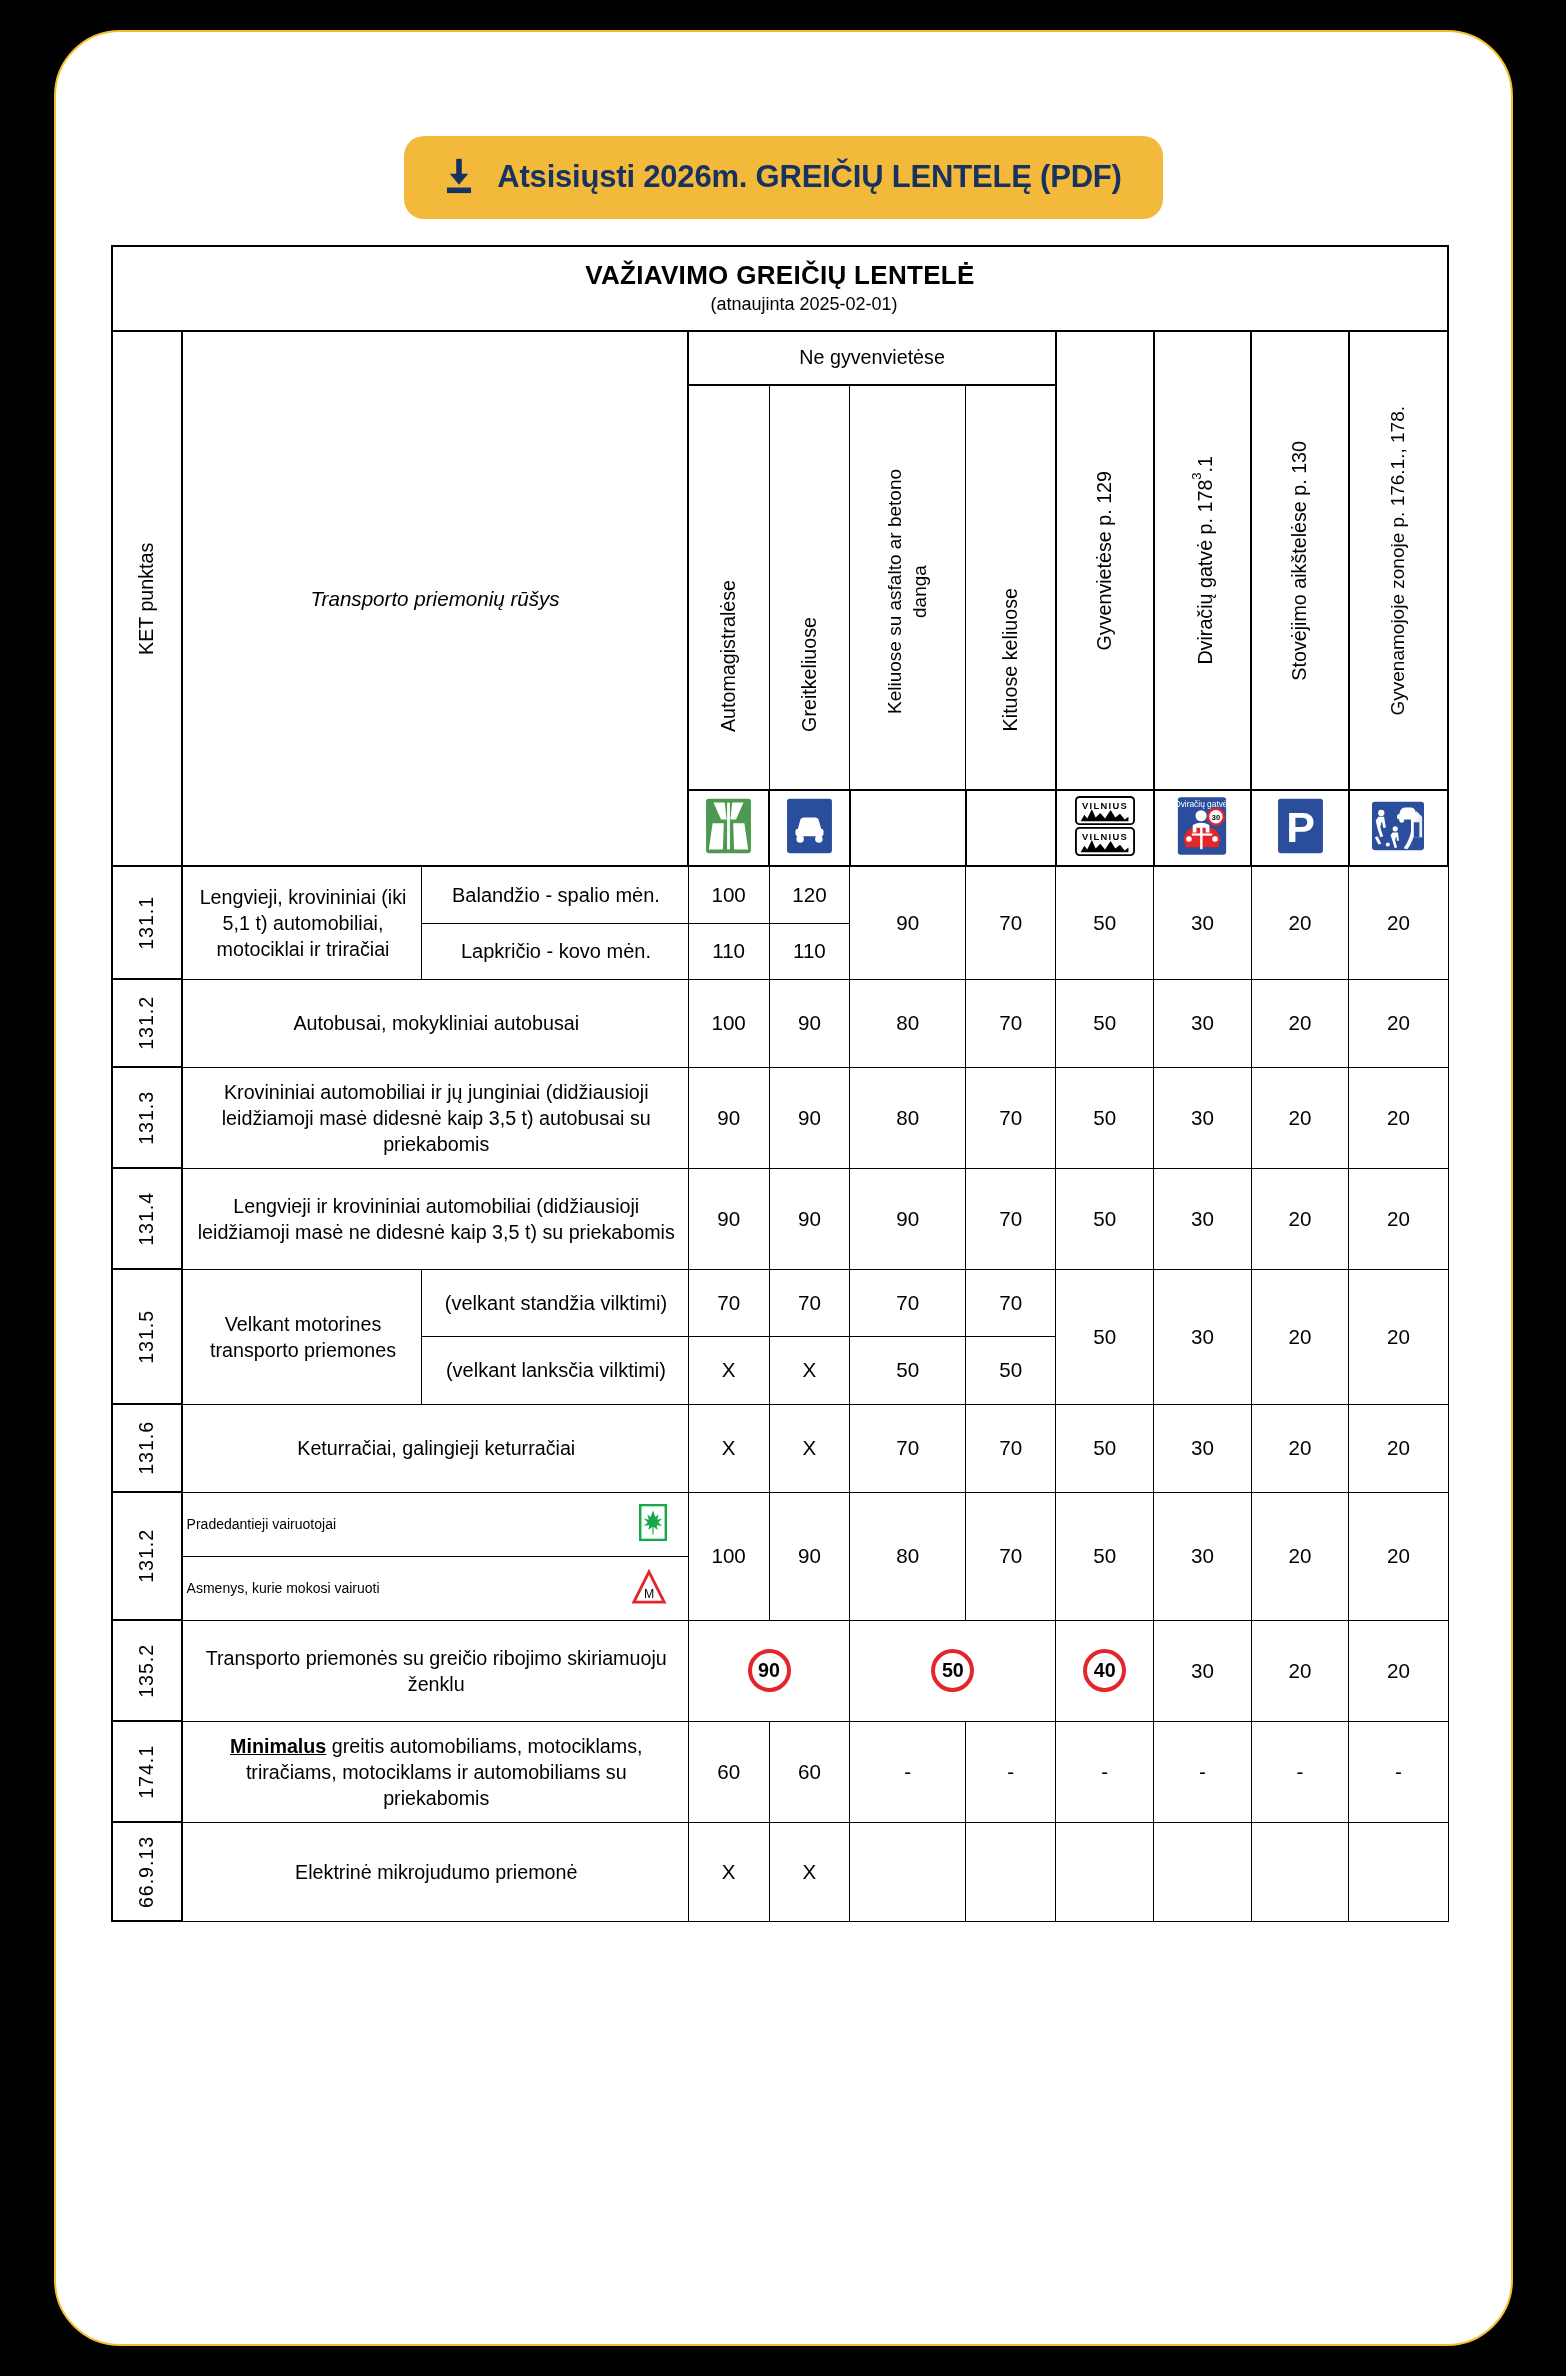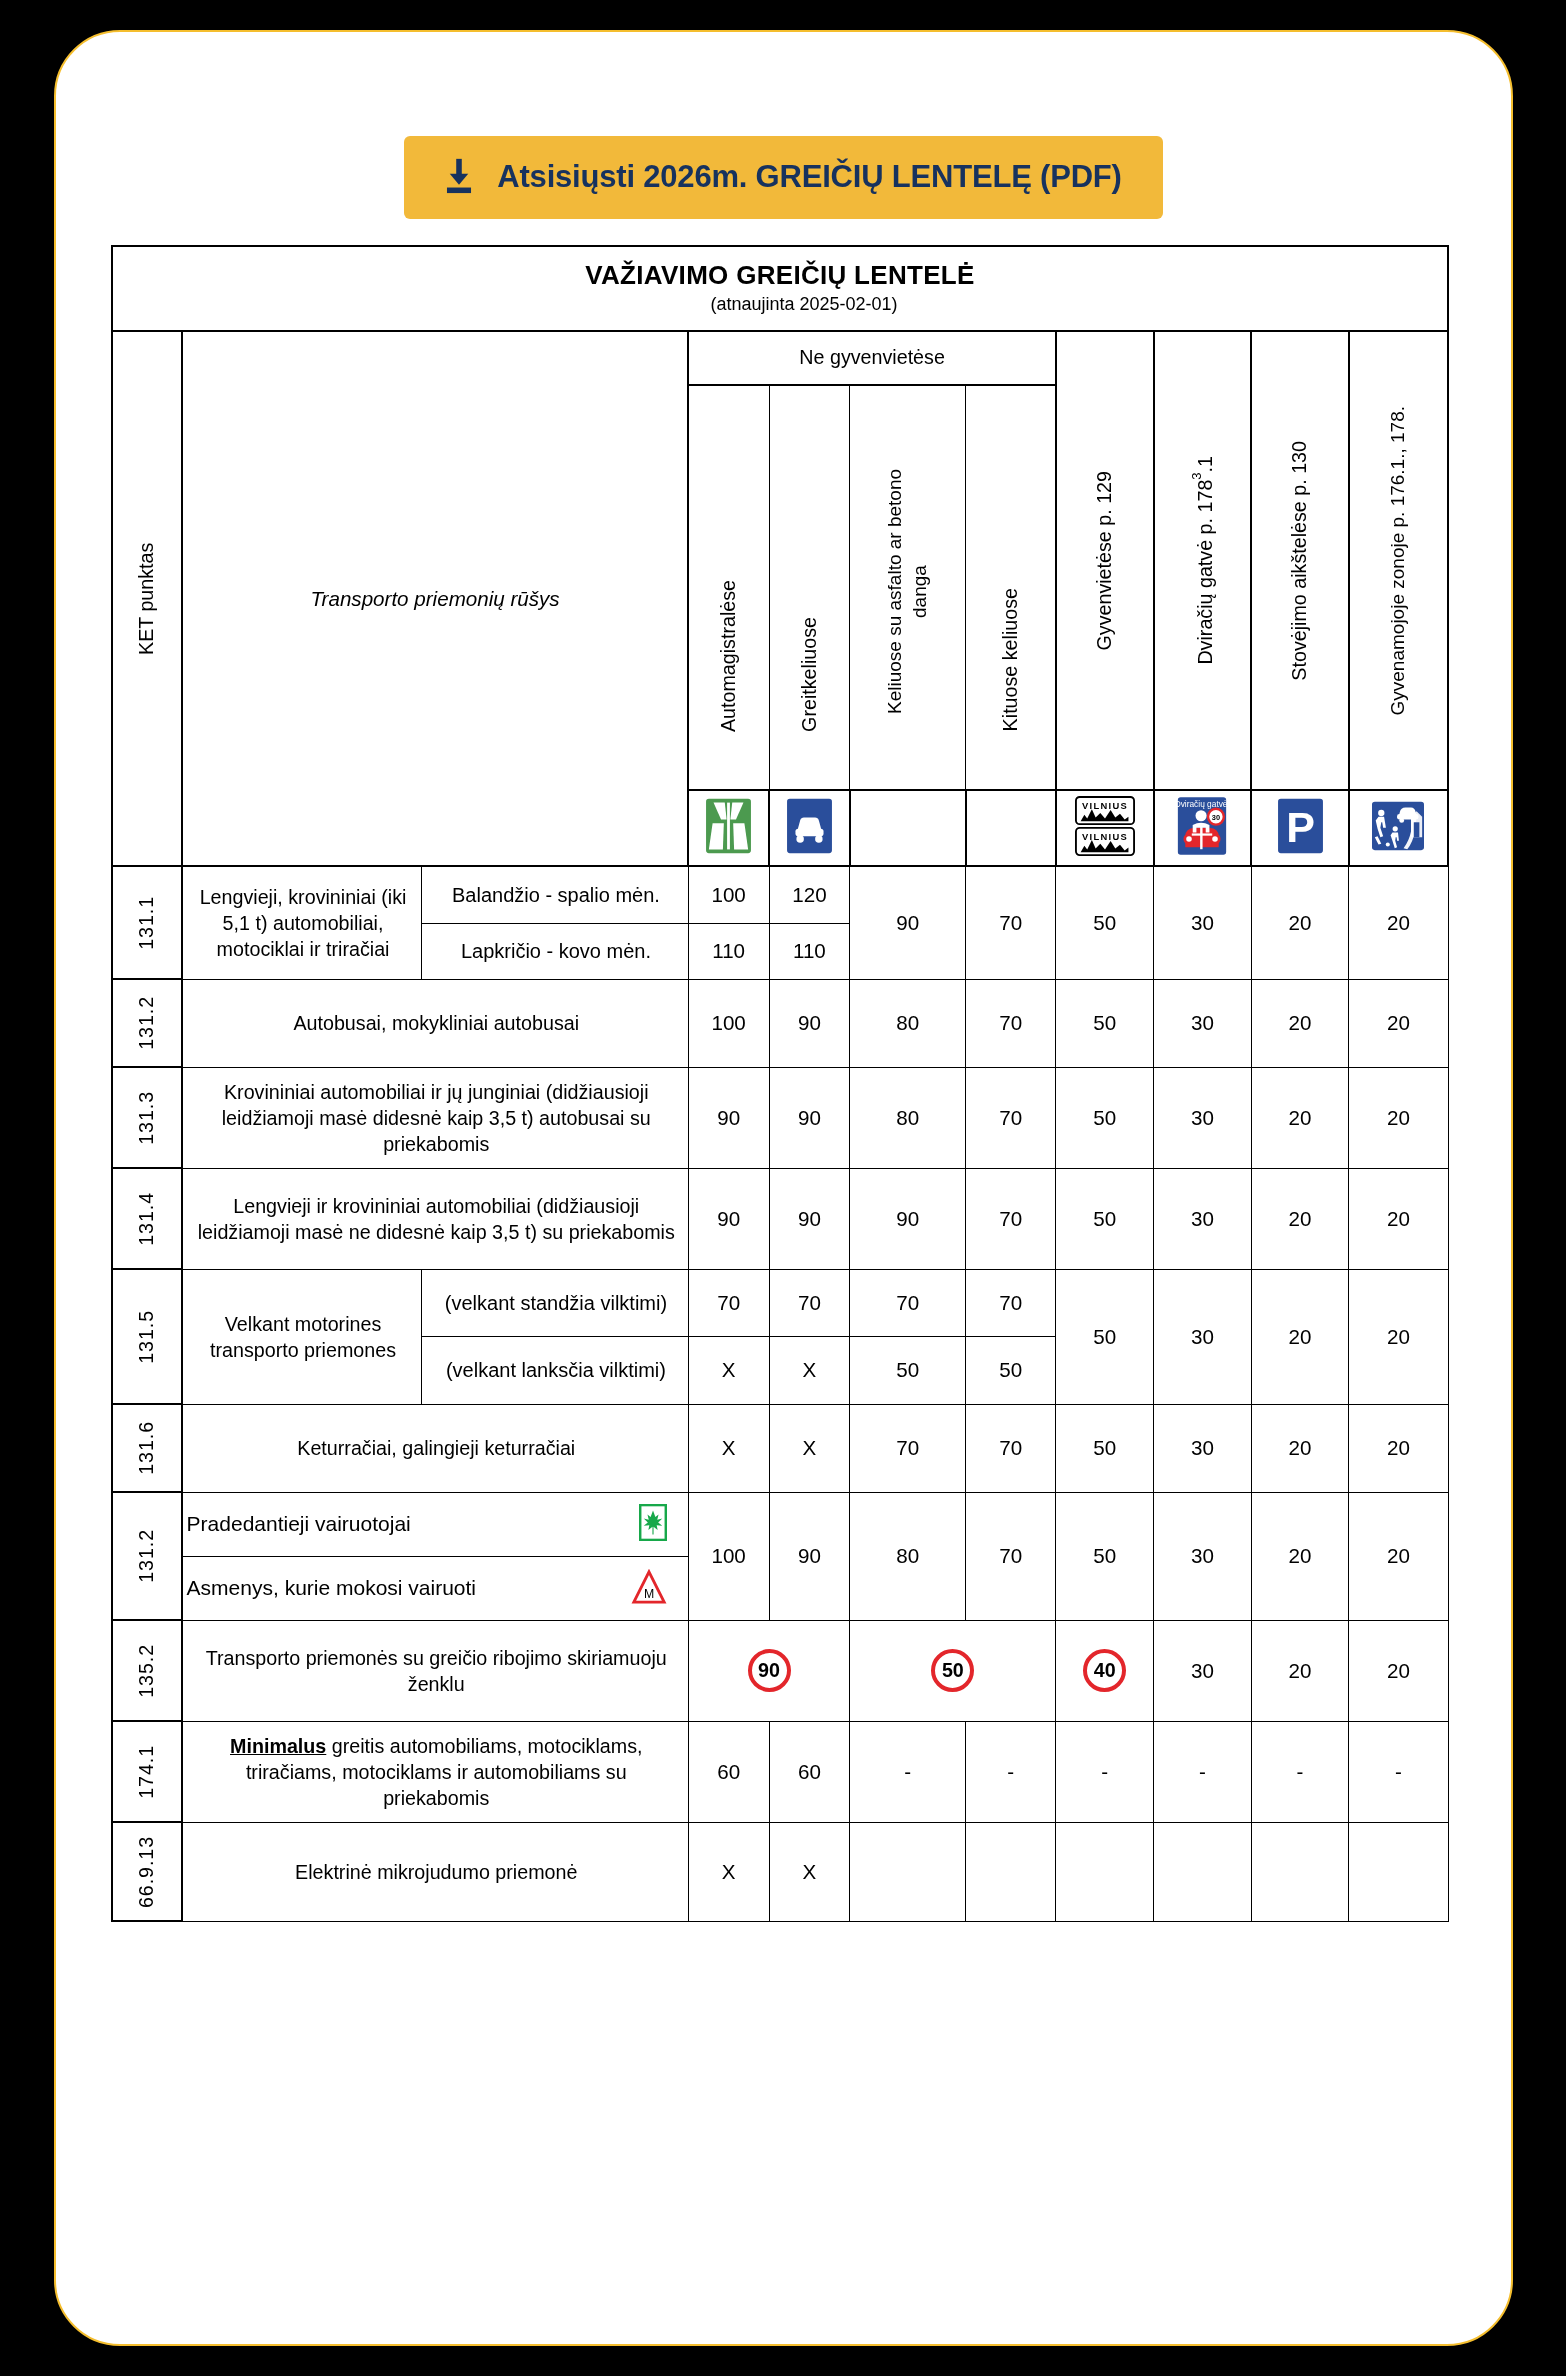--- a/index.html
+++ b/index.html
@@ -27,21 +27,21 @@
   }
 
   
   .dl-wrap { width: 100%; text-align: center; padding-top: 104px; }
   .dl-btn {
     display: inline-flex;
     align-items: center;
     gap: 20px;
     background: #F2B93A;
     border: none;
-    border-radius: 6px;
+    border-radius: 20px;
     padding: 20.6px 41px 22.5px 37px;
     cursor: pointer;
   }
   .dl-icon { display: block; flex: 0 0 auto; }
   .dl-label {
     font-size: 31px;
     font-weight: bold;
     color: #17325E;
     letter-spacing: -0.2px;
     white-space: nowrap;
@@ -165,21 +165,21 @@
     line-height: 1;
   }
 
   
   .badge-row {
     display: flex;
     align-items: center;
     justify-content: space-between;
     padding: 0 20.6px 0 3.7px;
   }
-  .badge-row .lbl { font-size: 21px; }
+  .badge-row .lbl { font-size: 14px; }
 
   
   col.c-ket   { width: 58px; }
   col.c-desc  { width: 199px; }
   col.c-desc2 { width: 221px; }
   col.c-amag  { width: 67px; }
   col.c-greit { width: 67px; }
   col.c-asf   { width: 96px; }
   col.c-kit   { width: 75px; }
   col.c-gyv   { width: 81px; }

